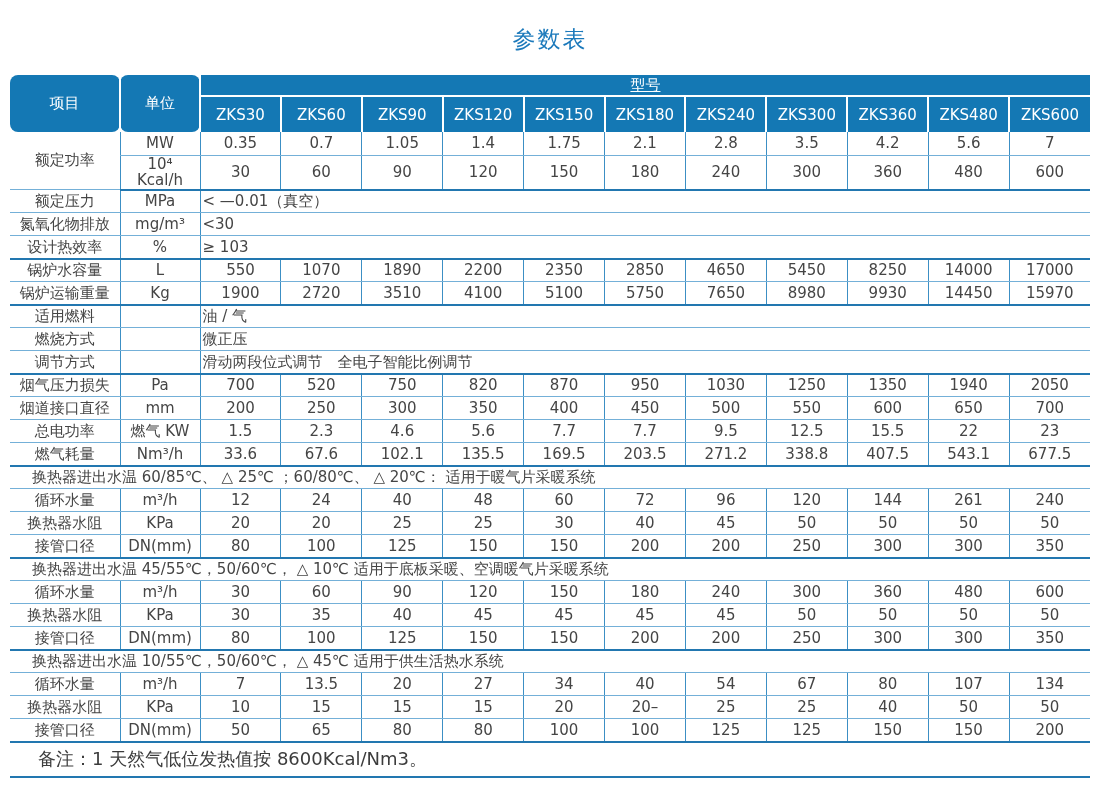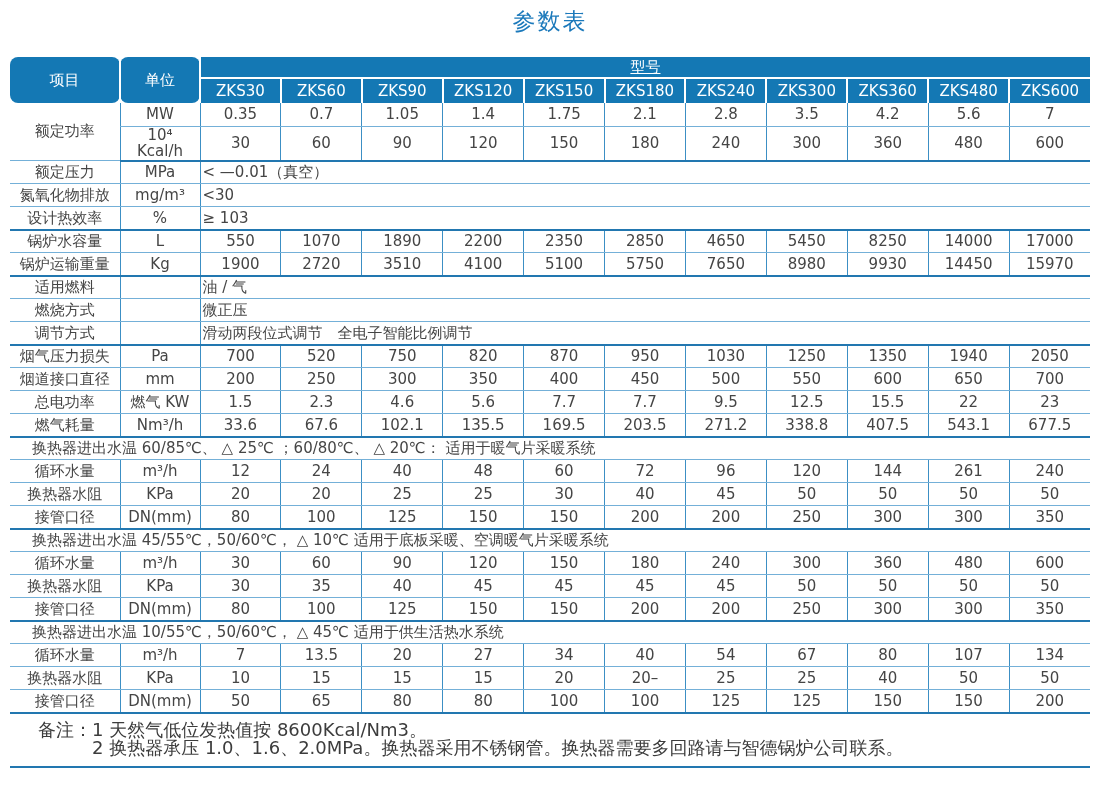--- a/index.html
+++ b/index.html
@@ -3,30 +3,30 @@
 <meta charset="utf-8">
 <style>
   :root{
     --title:#1b79bb; --hdr:#1478b4; --hdrtext:#ffffff;
     --thin:#74b0d8; --vline:#3c8fc4; --thick:#2277b0; --txt:#454545;
   }
   *{box-sizing:border-box;}
   html,body{margin:0;padding:0;background:#fff;}
   body{width:1100px;height:790px;overflow:hidden;
        font-family:"DejaVu Sans","Liberation Sans",sans-serif;color:var(--txt);}
-  .page{width:1100px;height:790px;padding-top:6px;}
+  .page{width:1100px;height:790px;padding-top:24px;}
   .title{margin:0 0 20px 0;text-align:center;font-size:23px;font-weight:500;
          color:var(--title);letter-spacing:2px;}
   table.params{border-collapse:collapse;table-layout:fixed;width:1080px;margin-left:10px;}
   thead th{background:var(--hdr);color:var(--hdrtext);font-weight:normal;font-size:15px;
            border-left:2px solid #fff;padding:0;}
   thead tr:first-child th:first-child{border-left:none;}
   th.th-item,th.th-unit{height:46px;border-radius:8px;}
   th.th-model{height:21px;border-bottom:2px solid #fff;text-decoration:underline;}
-  #model-row th{height:24px;}
+  #model-row th{height:36px;}
   tbody td{height:23px;padding:0 2px;font-size:15px;text-align:center;
            border-bottom:1px solid var(--thin);line-height:1.1;}
   tbody tr.thick td{border-bottom:2px solid var(--thick);}
   td.unit-cell{border-left:1px solid var(--vline);border-right:1px solid var(--vline);}
   td.value-cell{border-left:1px solid var(--vline);}
   td.value-cell:first-of-type{border-left:none;}
   td.unit-cell + td.value-cell{border-left:none;}
   td.merged-cell{text-align:left;padding-right:90px;}
   td.section-cell{text-align:left;padding-left:22px;}
   .notes{display:flex;margin:7px 16px 0 38px;font-size:18px;line-height:18.5px;color:#3c3c3c;}
@@ -359,18 +359,17 @@
           <td class="value-cell">150</td>
           <td class="value-cell">200</td>
         </tr>
       </tbody>
   </table>
 
   <div class="notes">
     <span class="notes-label">备注：</span>
     <div class="notes-items" id="notes-items">
         <p class="note-item">1  天然气低位发热值按 8600Kcal/Nm3。</p>
-        <p class="note-item">2  换热器承压 1.0、1.6、2.0MPa。换热器采用不锈钢管。换热器需要多回路请与智德锅炉公司联系。</p>
       </div>
   </div>
 
   <div class="bottom-rule"></div>
 </div>
 
 </body></html>

